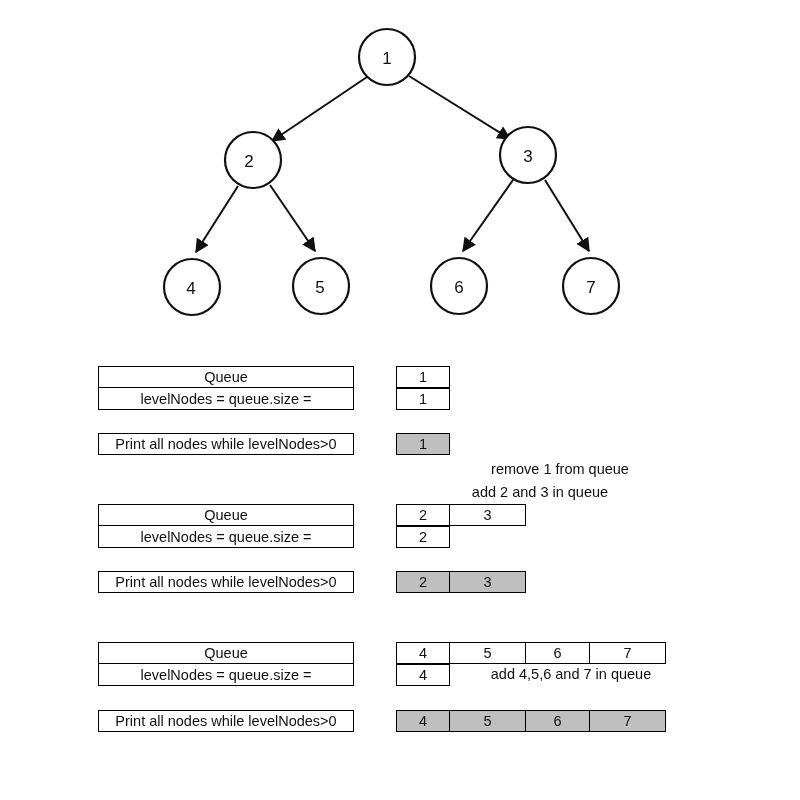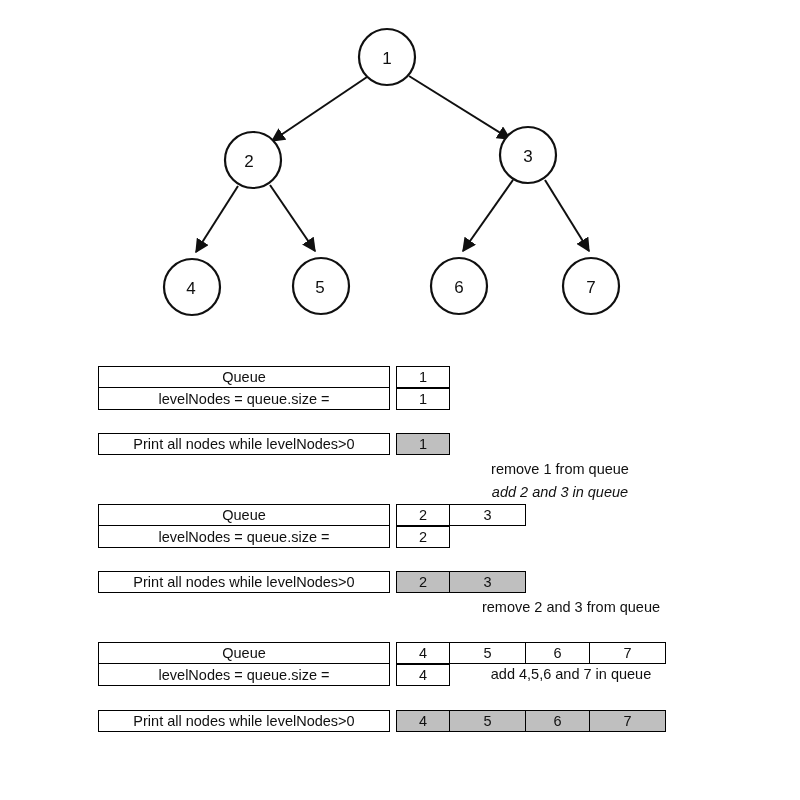--- a/index.html
+++ b/index.html
@@ -38,21 +38,21 @@
   }
   .edge-line {
     stroke: #101010;
     stroke-width: 2;
     fill: none;
   }
 
   
   .label-table {
     position: absolute;
-    width: 292px;
+    width: 256px;
     box-sizing: border-box;
   }
   .label-row {
     box-sizing: border-box;
     border: 1.3px solid #000000;
     height: 22px;
     display: flex;
     align-items: center;
     justify-content: center;
     font-size: 14.5px;
@@ -163,21 +163,21 @@
   </div>
 
   <div class="label-table" style="left:98px; top:433px;">
     <div class="label-row">Print all nodes while levelNodes&gt;0</div>
   </div>
   <div class="cell-strip" style="left:396px; top:433px;">
     <div class="cell shaded" style="width:54px;">1</div>
   </div>
 
   <div class="note" style="left:560px; top:462px;">remove 1 from queue</div>
-  <div class="note" style="left:560px; top:485px;font-style:italic;">add 2 and 3 in queue</div>
+  <div class="note" style="left:540px; top:485px;">add 2 and 3 in queue</div>
 
   <div class="label-table" style="left:98px; top:504px;">
     <div class="label-row">Queue</div>
     <div class="label-row">levelNodes = queue.size =</div>
   </div>
 
   <div class="cell-strip" style="left:396px; top:504px;">
     <div class="cell" style="width:54px;">2</div>
     <div class="cell" style="width:76px;">3</div>
   </div>
@@ -186,21 +186,20 @@
   </div>
 
   <div class="label-table" style="left:98px; top:571px;">
     <div class="label-row">Print all nodes while levelNodes&gt;0</div>
   </div>
   <div class="cell-strip" style="left:396px; top:571px;">
     <div class="cell shaded" style="width:54px;">2</div>
     <div class="cell shaded" style="width:76px;">3</div>
   </div>
 
-  <div class="note" style="left:571px; top:600px;">remove 2 and 3 from queue</div>
   <div class="note" style="left:571px; top:623px;margin-top:44px;">add 4,5,6 and 7 in queue</div>
 
   <div class="label-table" style="left:98px; top:642px;">
     <div class="label-row">Queue</div>
     <div class="label-row">levelNodes = queue.size =</div>
   </div>
 
   <div class="cell-strip" style="left:396px; top:642px;">
     <div class="cell" style="width:54px;">4</div>
     <div class="cell" style="width:76px;">5</div>

